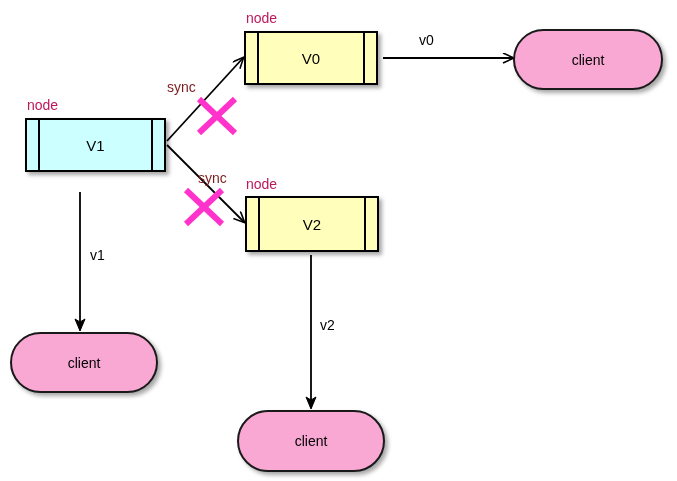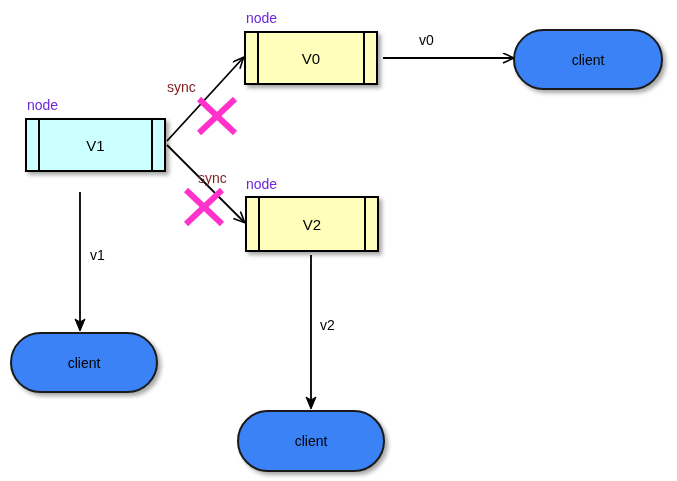--- a/index.html
+++ b/index.html
@@ -42,29 +42,29 @@
   }
   .node-label-inner {
     font-size: 15px;
     color: #000000;
     position: relative;
     z-index: 2;
   }
   .node-caption {
     position: absolute;
     font-size: 14px;
-    color: #6d28d9;
+    color: #be185d;
     white-space: nowrap;
   }
   .client-box {
     position: absolute;
     box-sizing: border-box;
     border: 2px solid #1a1a1a;
     border-radius: 32px;
-    background: #3b82f6;
+    background: #f9a8d4;
     display: flex;
     align-items: center;
     justify-content: center;
     box-shadow: 3px 3px 4px rgba(0,0,0,0.35);
   }
   .client-label {
     font-size: 14px;
     color: #000000;
   }
   .edge-label {

